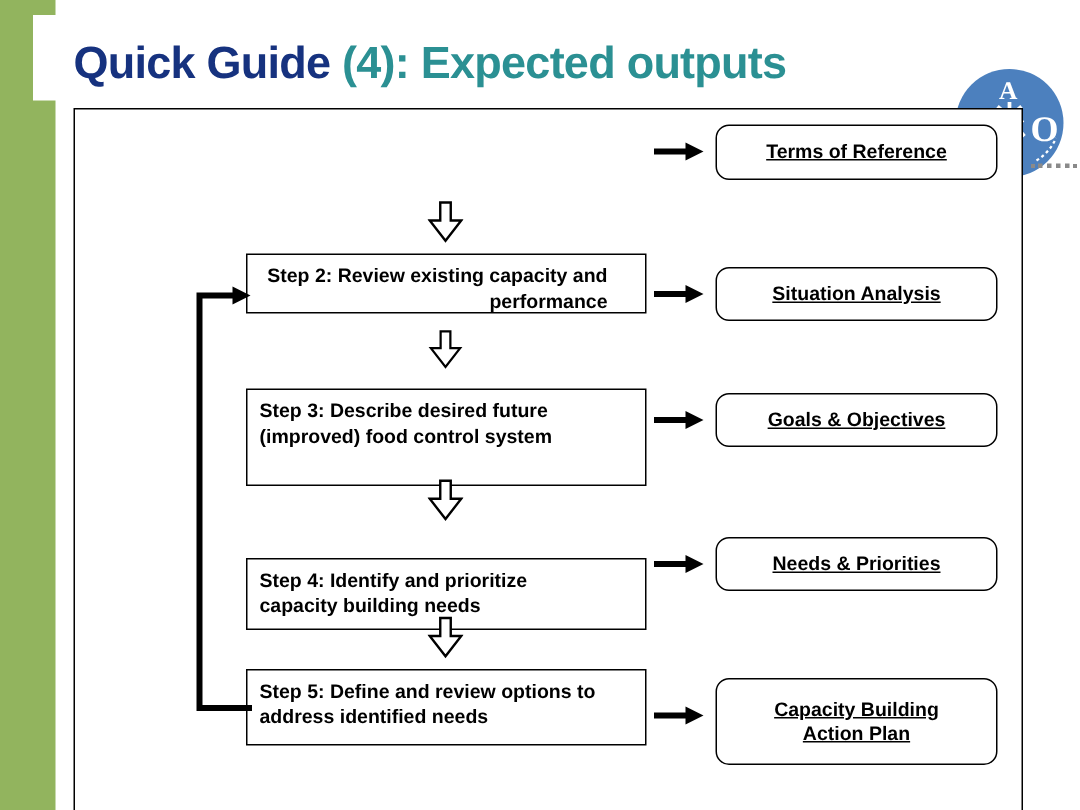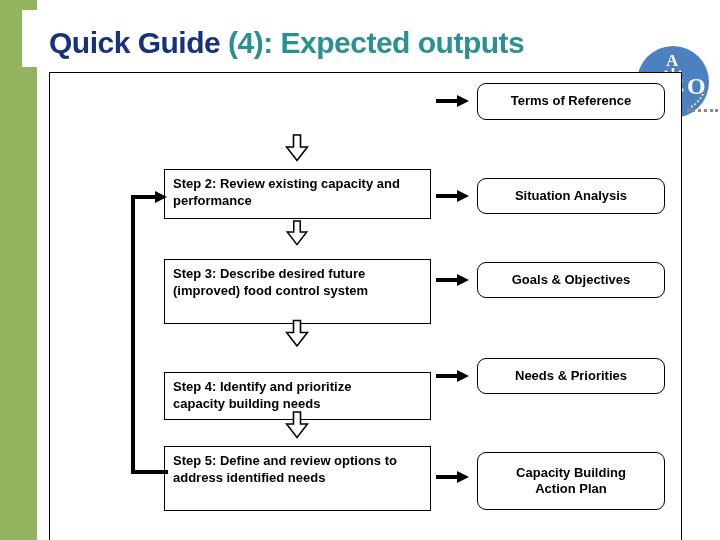--- a/index.html
+++ b/index.html
@@ -23,21 +23,21 @@
   .fao-logo{position:absolute;left:634px;top:44px;z-index:1;}
 
   .dotted-line{position:absolute;left:687px;top:109px;width:31px;height:0;border-top:3px dotted #8a8a8a;z-index:1;}
 
   .frame{position:absolute;left:49px;top:72px;width:633px;height:476px;background:#ffffff;border:1.5px solid var(--line-black);z-index:2;box-sizing:border-box;}
 
   .step-box{position:absolute;left:164px;width:267px;background:#ffffff;border:1.5px solid var(--line-black);z-index:3;box-sizing:border-box;padding:5px 8px;}
   .step-box .step-text{font-size:13px;font-weight:bold;color:#000;line-height:1.32;width:232px;}
 
   .output-box{position:absolute;left:477px;width:188px;background:#ffffff;border:1.5px solid var(--line-black);border-radius:9px;z-index:3;box-sizing:border-box;display:flex;align-items:center;justify-content:center;text-align:center;}
-  .output-box .output-text{font-size:13px;font-weight:bold;color:#000;line-height:1.25;max-width:152px;}
+  .output-box .output-text{font-size:13px;font-weight:bold;color:#000;line-height:1.25;max-width:152px;text-decoration:underline;}
 
   .down-arrow{position:absolute;z-index:3;}
   .right-arrow{position:absolute;z-index:3;}
   .loop-connector{position:absolute;left:125px;top:190px;z-index:3;}
 </style>
 </head>
 <body>
 
 <div class="slide">
 
@@ -62,30 +62,30 @@
   </svg>
 
   <div class="dotted-line"></div>
 
   <div class="frame"></div>
 
   <div class="page-title">
     <span class="pfx">Quick Guide </span><span class="sfx">(4): Expected outputs</span>
   </div>
 
-  <div class="step-box" style="top:169px;height:50px;">
+  <div class="step-box" style="top:169px;height:40px;text-align:right;">
     <div class="step-text">Step 2: Review existing capacity and performance</div>
   </div>
   <div class="step-box" style="top:247px;height:65px;margin-top:12px;">
     <div class="step-text">Step 3: Describe desired future (improved) food control system</div>
   </div>
   <div class="step-box" style="top:372px;height:48px;">
     <div class="step-text">Step 4: Identify and prioritize capacity building needs</div>
   </div>
-  <div class="step-box" style="top:446px;height:65px;">
+  <div class="step-box" style="top:446px;height:51px;">
     <div class="step-text">Step 5: Define and review options to address identified needs</div>
   </div>
 
   <svg class="down-arrow" style="left:285px;top:134px;" width="24" height="28" viewBox="0 0 24 28">
     <path d="M8.5,1 H15.5 V13 H22.5 L12,26.5 L1.5,13 H8.5 Z" fill="#ffffff" stroke="#000" stroke-width="1.6"></path>
   </svg>
   <svg class="down-arrow" style="left:285px;top:220px;" width="24" height="26" viewBox="0 0 24 28">
     <path d="M8.5,1 H15.5 V13 H22.5 L12,26.5 L1.5,13 H8.5 Z" fill="#ffffff" stroke="#000" stroke-width="1.6"></path>
   </svg>
   <svg class="down-arrow" style="left:285px;top:319px;" width="24" height="29" viewBox="0 0 24 28">

